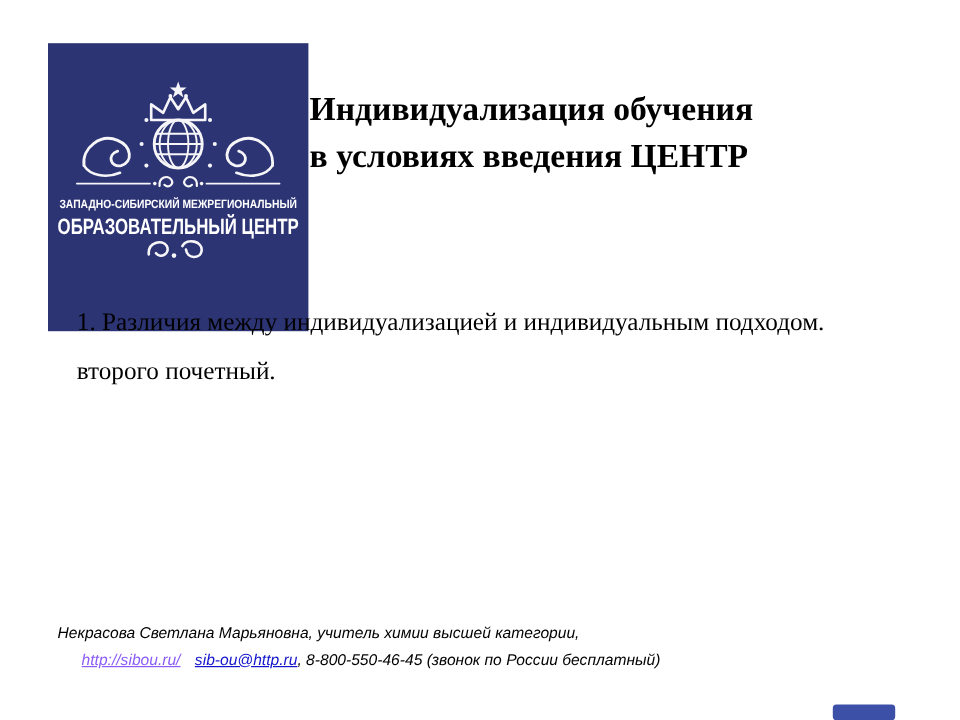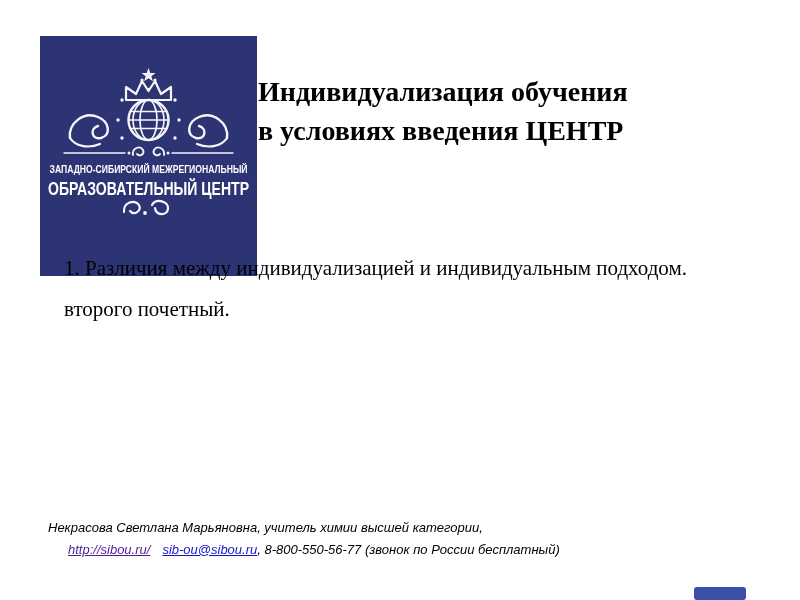--- a/index.html
+++ b/index.html
@@ -117,19 +117,19 @@
   </div>
 
   <div class="agenda">
     <div class="line">1. Различия между индивидуализацией и индивидуальным подходом.</div>
     <div class="line">второго почетный.</div>
   </div>
 
   <div class="footer">
     <div>Некрасова Светлана Марьяновна, учитель химии высшей категории,</div>
     <div class="links">
-      <a href="#" style="color:#4c1d95">http://sibou.ru/</a><span class="gap"></span><a href="#" style="color:#1414cc">sib-ou@sibou.ru</a><span>, 8-800-550-56-77 (звонок по России бесплатный)</span>
+      <a href="#" style="color:#8b5cf6">http://sibou.ru/</a><span class="gap"></span><a href="#" style="color:#1414cc">sib-ou@http.ru</a><span>, 8-800-550-46-45 (звонок по России бесплатный)</span>
     </div>
   </div>
 
   <div class="accent-bar"></div>
 
 </div>
 
 </body></html>

